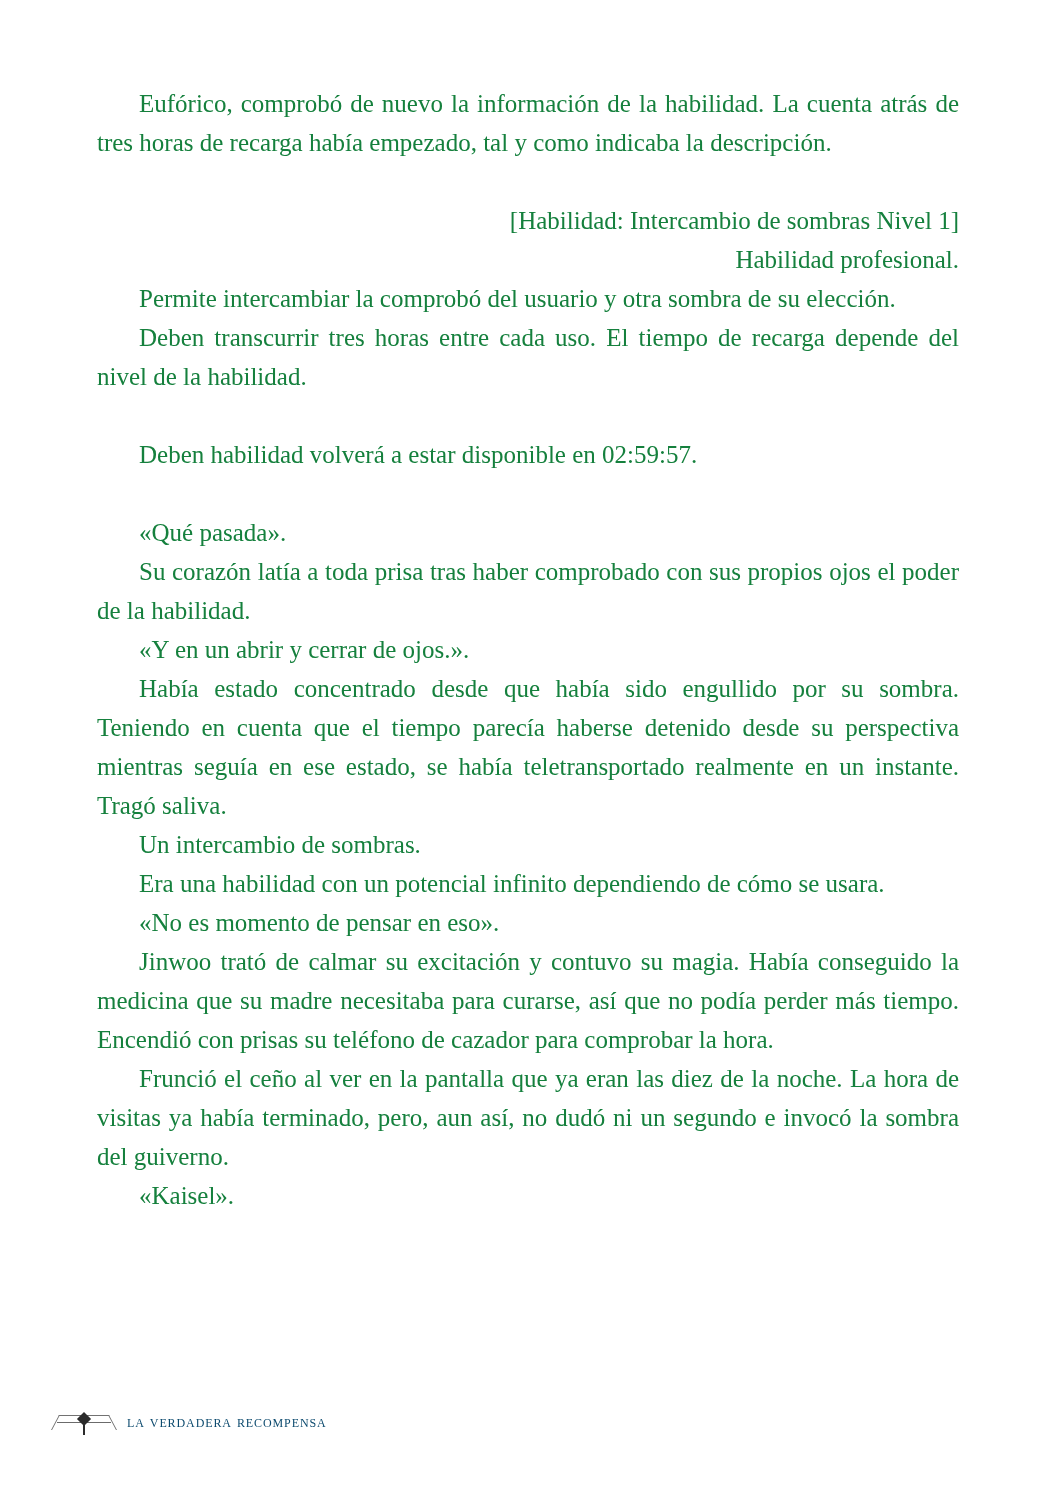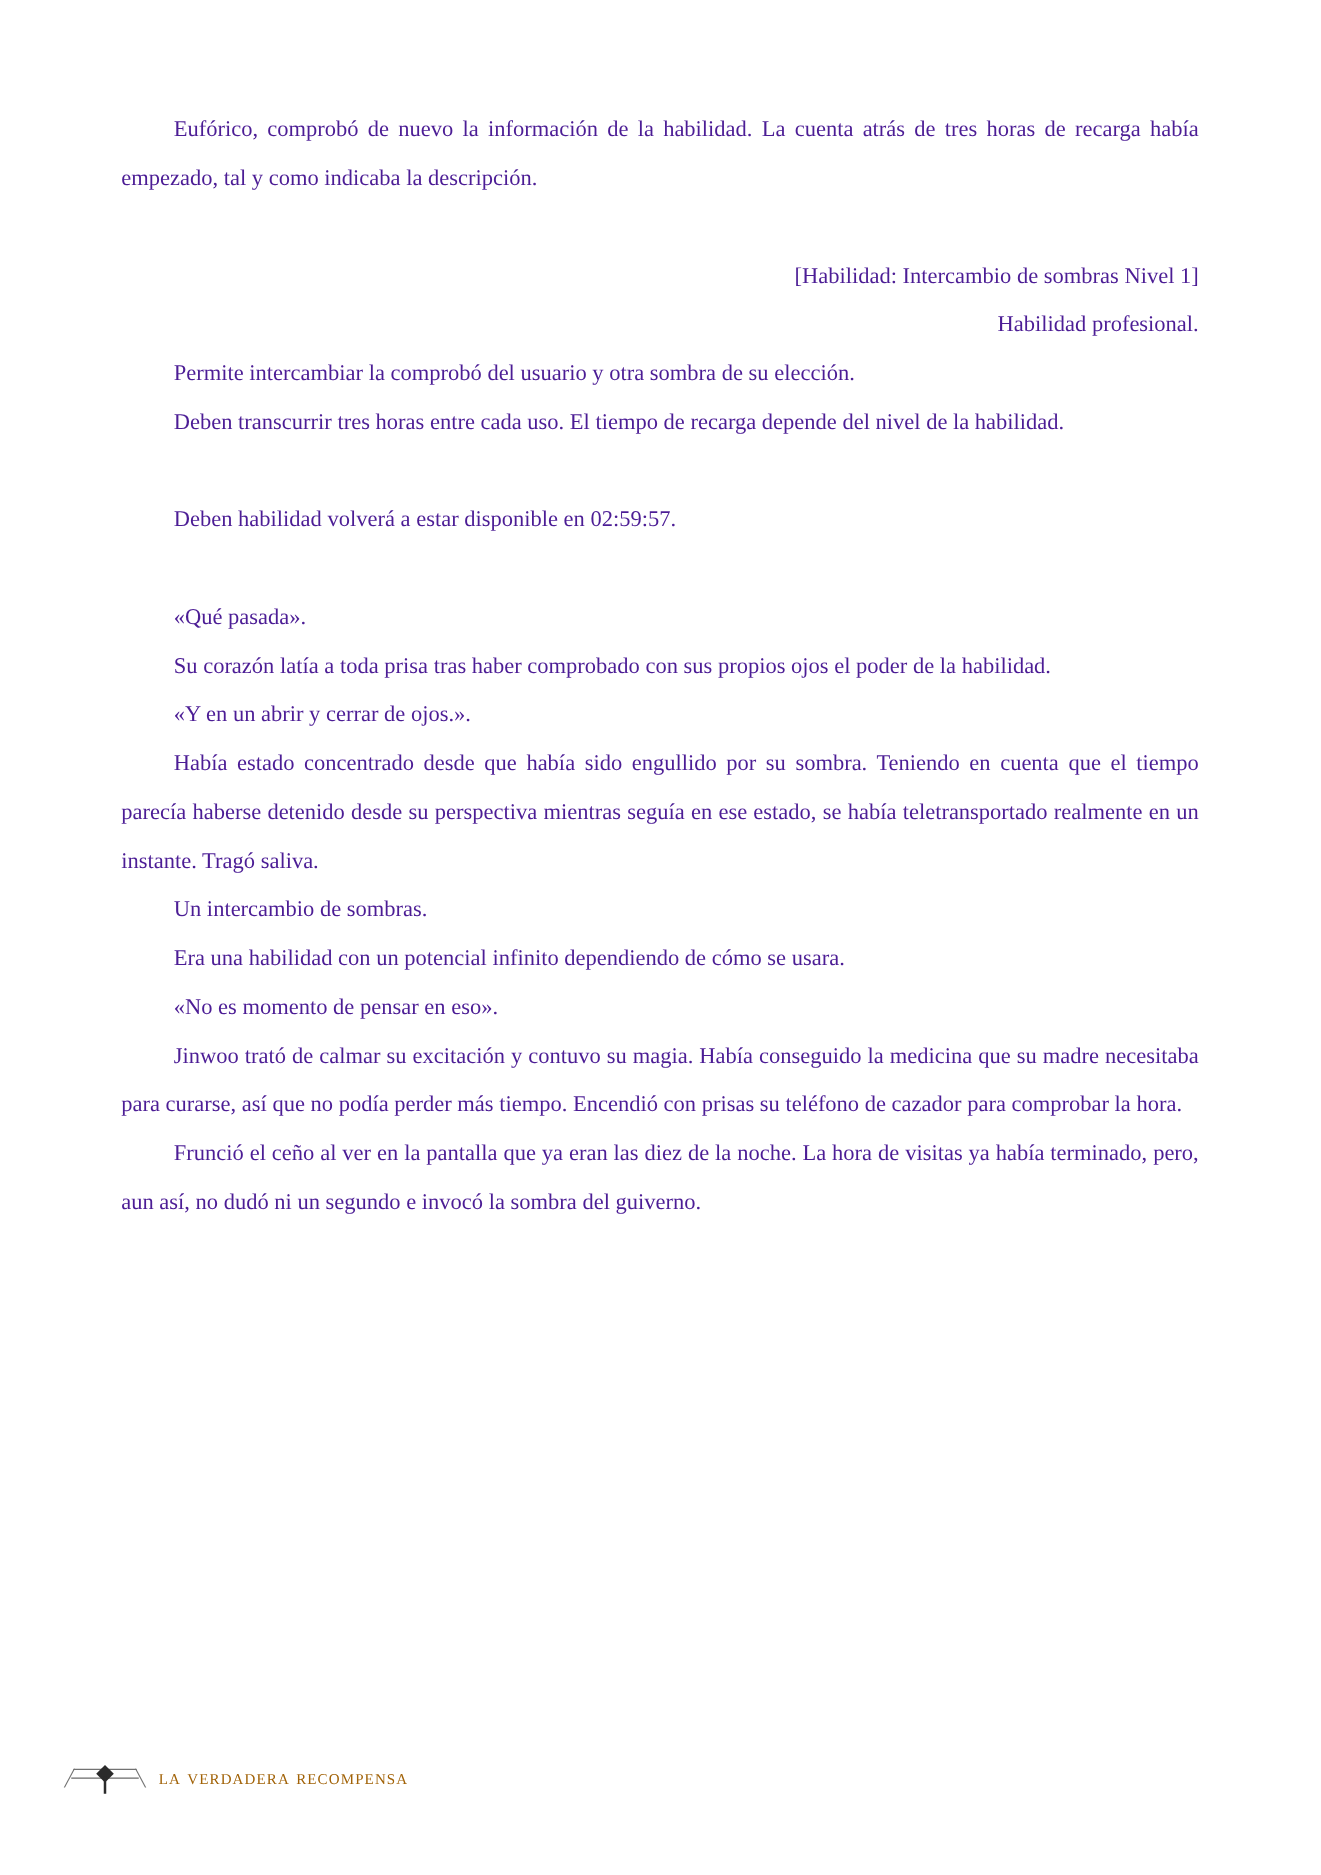--- a/index.html
+++ b/index.html
@@ -23,27 +23,27 @@
     box-sizing: border-box;
   }
   .textblock {
     position: absolute;
     left: 97px;
     top: 84px;
     width: 862px;
   }
   p.para {
     margin: 0;
-    font-size: 18px;
+    font-size: 25px;
     line-height: 39px;
     text-align: justify;
     text-justify: inter-word;
     hyphens: manual;
     text-indent: 42px;
-    color: #4c1d95;
+    color: #15803d;
   }
   .gap-md { height: 39px; }
 
   
   .skillblock p.para {
     text-align: right;
   }
   .skillblock p.para.just {
     text-align: justify;
   }
@@ -108,21 +108,21 @@
     left: 28px;
     top: 16px;
     width: 2px;
     height: 14px;
     background: #2b2b2b;
   }
   .footer-text {
     margin-left: 14px;
     font-size: 16.5px;
     letter-spacing: 0.9px;
-    color: #a16207;
+    color: #0c4a6e;
     font-variant: small-caps;
     text-transform: lowercase;
     white-space: nowrap;
   }
 </style>
 </head>
 <body>
 
 <div class="page">
 
@@ -147,20 +147,21 @@
 
     <p class="para">«Qué pasada».</p>
     <p class="para">Su corazón latía a toda prisa tras haber comprobado con sus propios ojos el poder de la habilidad.</p>
     <p class="para">«Y en un abrir y cerrar de ojos.».</p>
     <p class="para">Había estado concentrado desde que había sido engullido por su sombra. Teniendo en cuenta que el tiempo parecía haberse detenido desde su perspectiva mientras seguía en ese estado, se había teletransportado realmente en un instante. Tragó saliva.</p>
     <p class="para">Un intercambio de sombras.</p>
     <p class="para">Era una habilidad con un potencial infinito dependiendo de cómo se usara.</p>
     <p class="para">«No es momento de pensar en eso».</p>
     <p class="para">Jinwoo trató de calmar su excitación y contuvo su magia. Había conseguido la medicina que su madre necesitaba para curarse, así que no podía perder más tiempo. Encendió con prisas su teléfono de cazador para comprobar la hora.</p>
     <p class="para">Frunció el ceño al ver en la pantalla que ya eran las diez de la noche. La hora de visitas ya había terminado, pero, aun así, no dudó ni un segundo e invocó la sombra del guiverno.</p>
+    <p class="para">«Kaisel».</p>
 
   </div>
 
   <div class="footer">
     <div class="footer-orn">
       <div class="line"></div>
       <div class="lwing"></div>
       <div class="rwing"></div>
       <div class="diamond"></div>
       <div class="stem"></div>

